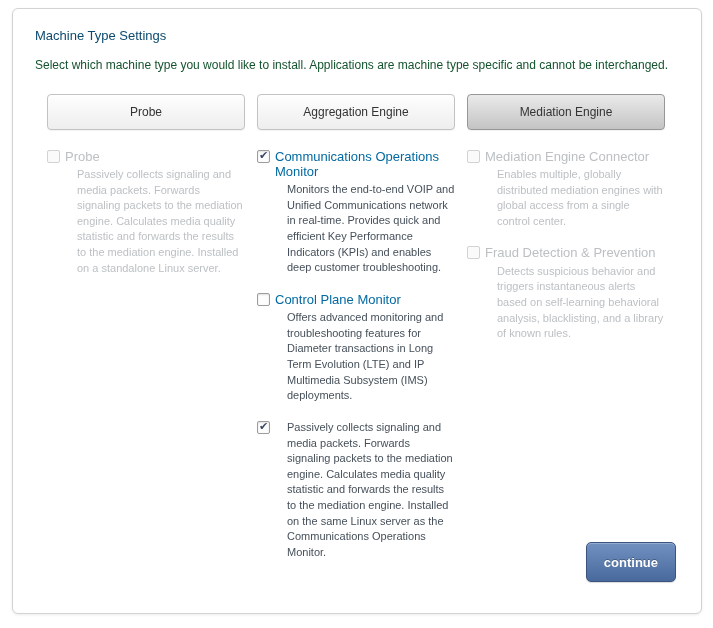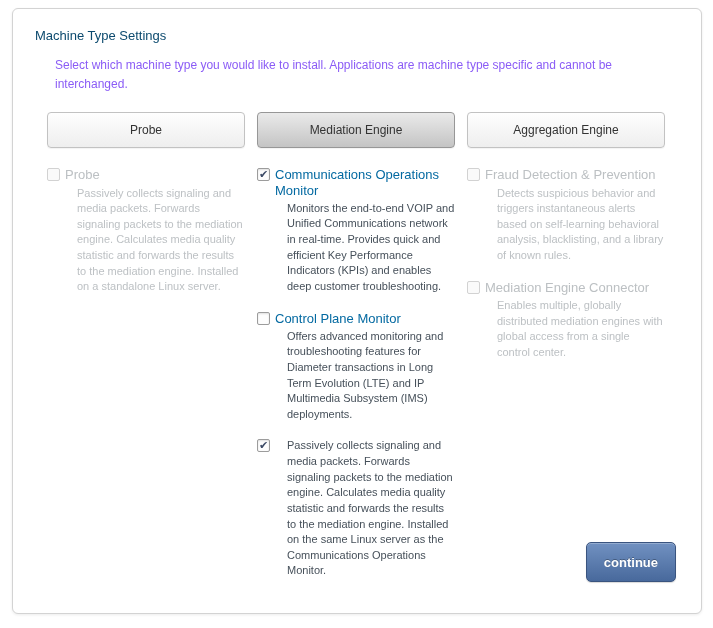--- a/index.html
+++ b/index.html
@@ -20,24 +20,23 @@
     padding: 19px 22px;
   }
   .page-title {
     color: #0c4a6e;
     font-size: 13px;
     font-weight: normal;
     margin-bottom: 13px;
   }
   .intro {
     font-size: 12px;
-    color: #8b5cf6;
+    color: #14532d;
     line-height: 1.55;
     max-width: 648px;
-    margin-left: 20px;
   }
   .selector-row {
     display: flex;
     gap: 12px;
     margin: 19px 0 0 12px;
   }
   .type-btn {
     width: 198px; height: 36px;
     font-family: "Liberation Sans", sans-serif;
     font-size: 12px;
@@ -124,22 +123,22 @@
 <body>
 
 <div class="panel">
 
   <h1 class="page-title">Machine Type Settings</h1>
 
   <p class="intro">Select which machine type you would like to install. Applications are machine type specific and cannot be interchanged.</p>
 
   <div class="selector-row">
     <button class="type-btn">Probe</button>
+    <button class="type-btn">Aggregation Engine</button>
     <button class="type-btn selected">Mediation Engine</button>
-    <button class="type-btn">Aggregation Engine</button>
   </div>
 
   <div class="features-row">
 
     <div class="feature-col">
       <div class="item disabled">
         <span class="checkbox"></span>
         <div class="item-body">
           <div class="item-label">Probe</div>
           <div class="item-desc">Passively collects signaling and media packets. Forwards signaling packets to the mediation engine. Calculates media quality statistic and forwards the results to the mediation engine. Installed on a standalone Linux server.</div>
@@ -171,29 +170,29 @@
         <div class="item-body">
           <div class="item-desc">Passively collects signaling and media packets. Forwards signaling packets to the mediation engine. Calculates media quality statistic and forwards the results to the mediation engine. Installed on the same Linux server as the Communications Operations Monitor.</div>
         </div>
       </div>
     </div>
 
     <div class="feature-col">
       <div class="item disabled">
         <span class="checkbox"></span>
         <div class="item-body">
-          <div class="item-label">Fraud Detection &amp; Prevention</div>
-          <div class="item-desc">Detects suspicious behavior and triggers instantaneous alerts based on self-learning behavioral analysis, blacklisting, and a library of known rules.</div>
+          <div class="item-label">Mediation Engine Connector</div>
+          <div class="item-desc">Enables multiple, globally distributed mediation engines with global access from a single control center.</div>
         </div>
       </div>
       <div class="item disabled">
         <span class="checkbox"></span>
         <div class="item-body">
-          <div class="item-label">Mediation Engine Connector</div>
-          <div class="item-desc">Enables multiple, globally distributed mediation engines with global access from a single control center.</div>
+          <div class="item-label">Fraud Detection &amp; Prevention</div>
+          <div class="item-desc">Detects suspicious behavior and triggers instantaneous alerts based on self-learning behavioral analysis, blacklisting, and a library of known rules.</div>
         </div>
       </div>
     </div>
 
   </div>
 
   <button class="continue-btn">continue</button>
 
 </div>
 

